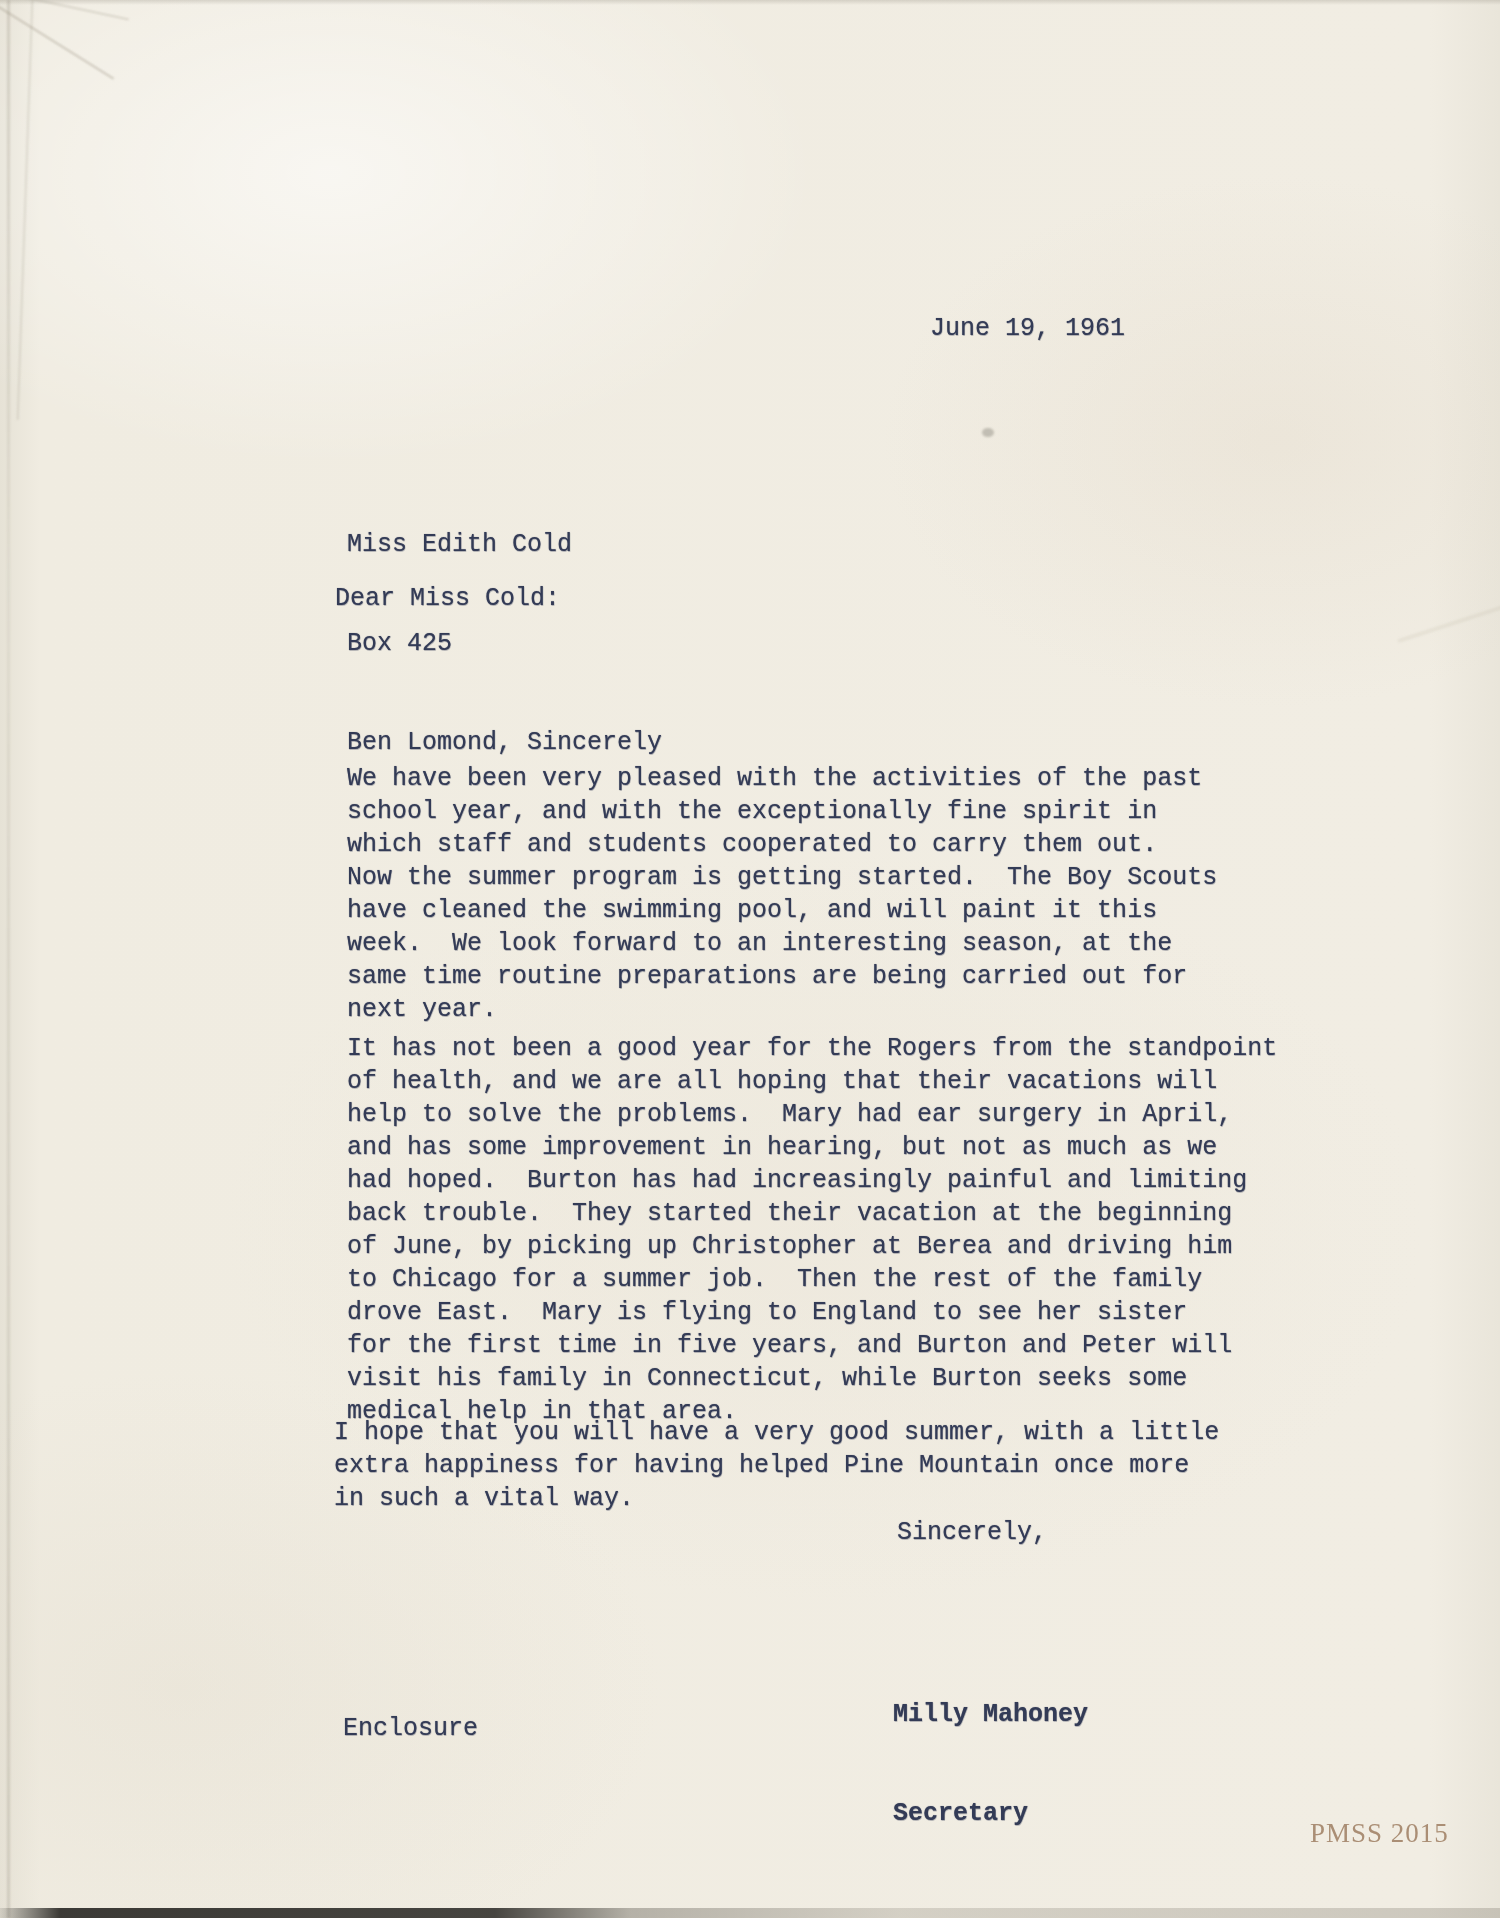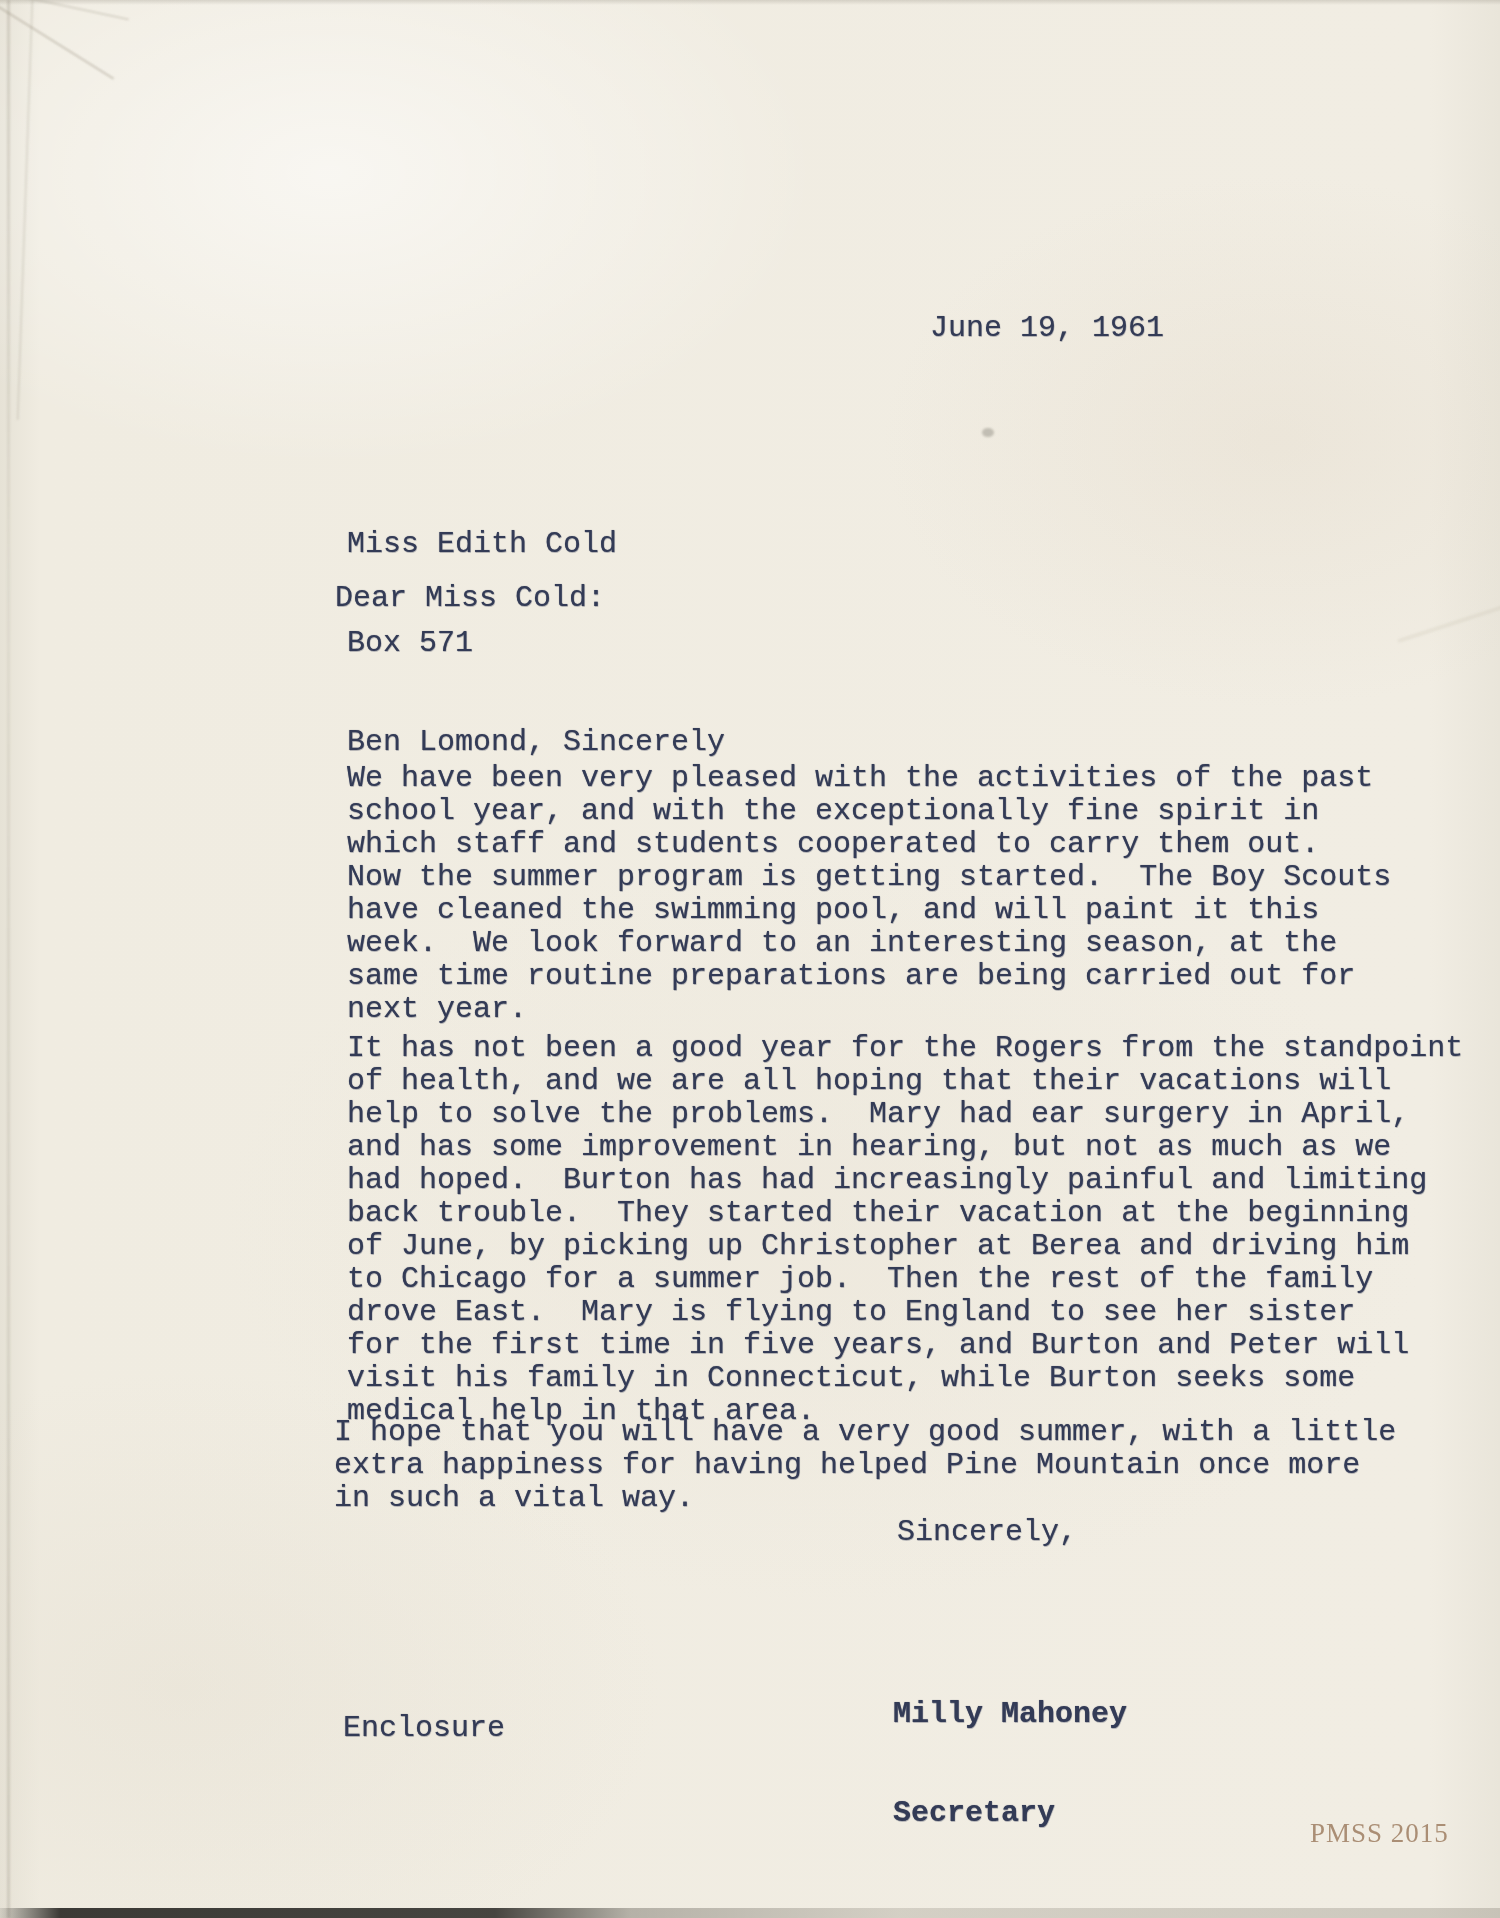--- a/index.html
+++ b/index.html
@@ -17,21 +17,21 @@
       radial-gradient(ellipse 560px 380px at 85% 23%, rgba(226,216,200,0.35), rgba(226,216,200,0) 70%),
       radial-gradient(ellipse 800px 500px at 55% 64%, rgba(235,229,216,0.45), rgba(235,229,216,0) 75%),
       radial-gradient(ellipse 640px 420px at 12% 88%, rgba(228,222,208,0.40), rgba(228,222,208,0) 75%),
       linear-gradient(90deg, #e6e2d6 0px, #f0ece1 40px, #f1ede3 1430px, #e9e5da 1500px),
       #f0ece1;
     font-family: "Liberation Mono", "DejaVu Sans Mono", monospace;
   }
   .typed {
     position: absolute;
     white-space: pre;
-    font-size: 30px;
+    font-size: 25px;
     line-height: 33px;
     color: #333b56;
     text-shadow: 0 0 1px rgba(44,51,80,0.55), 0.5px 0.5px 0 rgba(44,51,80,0.25);
     letter-spacing: 0;
   }
   .date          { left: 930px;  top: 312px; }
   .address       { left: 347px;  top: 462px; }
   .salutation    { left: 335px;  top: 582px; }
   .para-1        { left: 347px;  top: 642px; }
   .para-2        { left: 347px;  top: 762px; }
@@ -115,21 +115,21 @@
   <div class="crease crease-tl2"></div>
   <div class="crease crease-right-mid"></div>
   <div class="crease smudge"></div>
   <div class="crease top-edge"></div>
   <div class="crease bottom-edge"></div>
 
   <div class="typed date">June 19, 1961</div>
 
   <div class="typed address">
     <div>Miss Edith Cold</div>
-    <div>Box 571</div>
+    <div>Box 425</div>
     <div>Ben Lomond, Sincerely</div>
   </div>
 
   <div class="typed salutation">Dear Miss Cold:</div>
 
 
   <div class="typed para-2">We have been very pleased with the activities of the past
 school year, and with the exceptionally fine spirit in
 which staff and students cooperated to carry them out.
 Now the summer program is getting started.  The Boy Scouts

